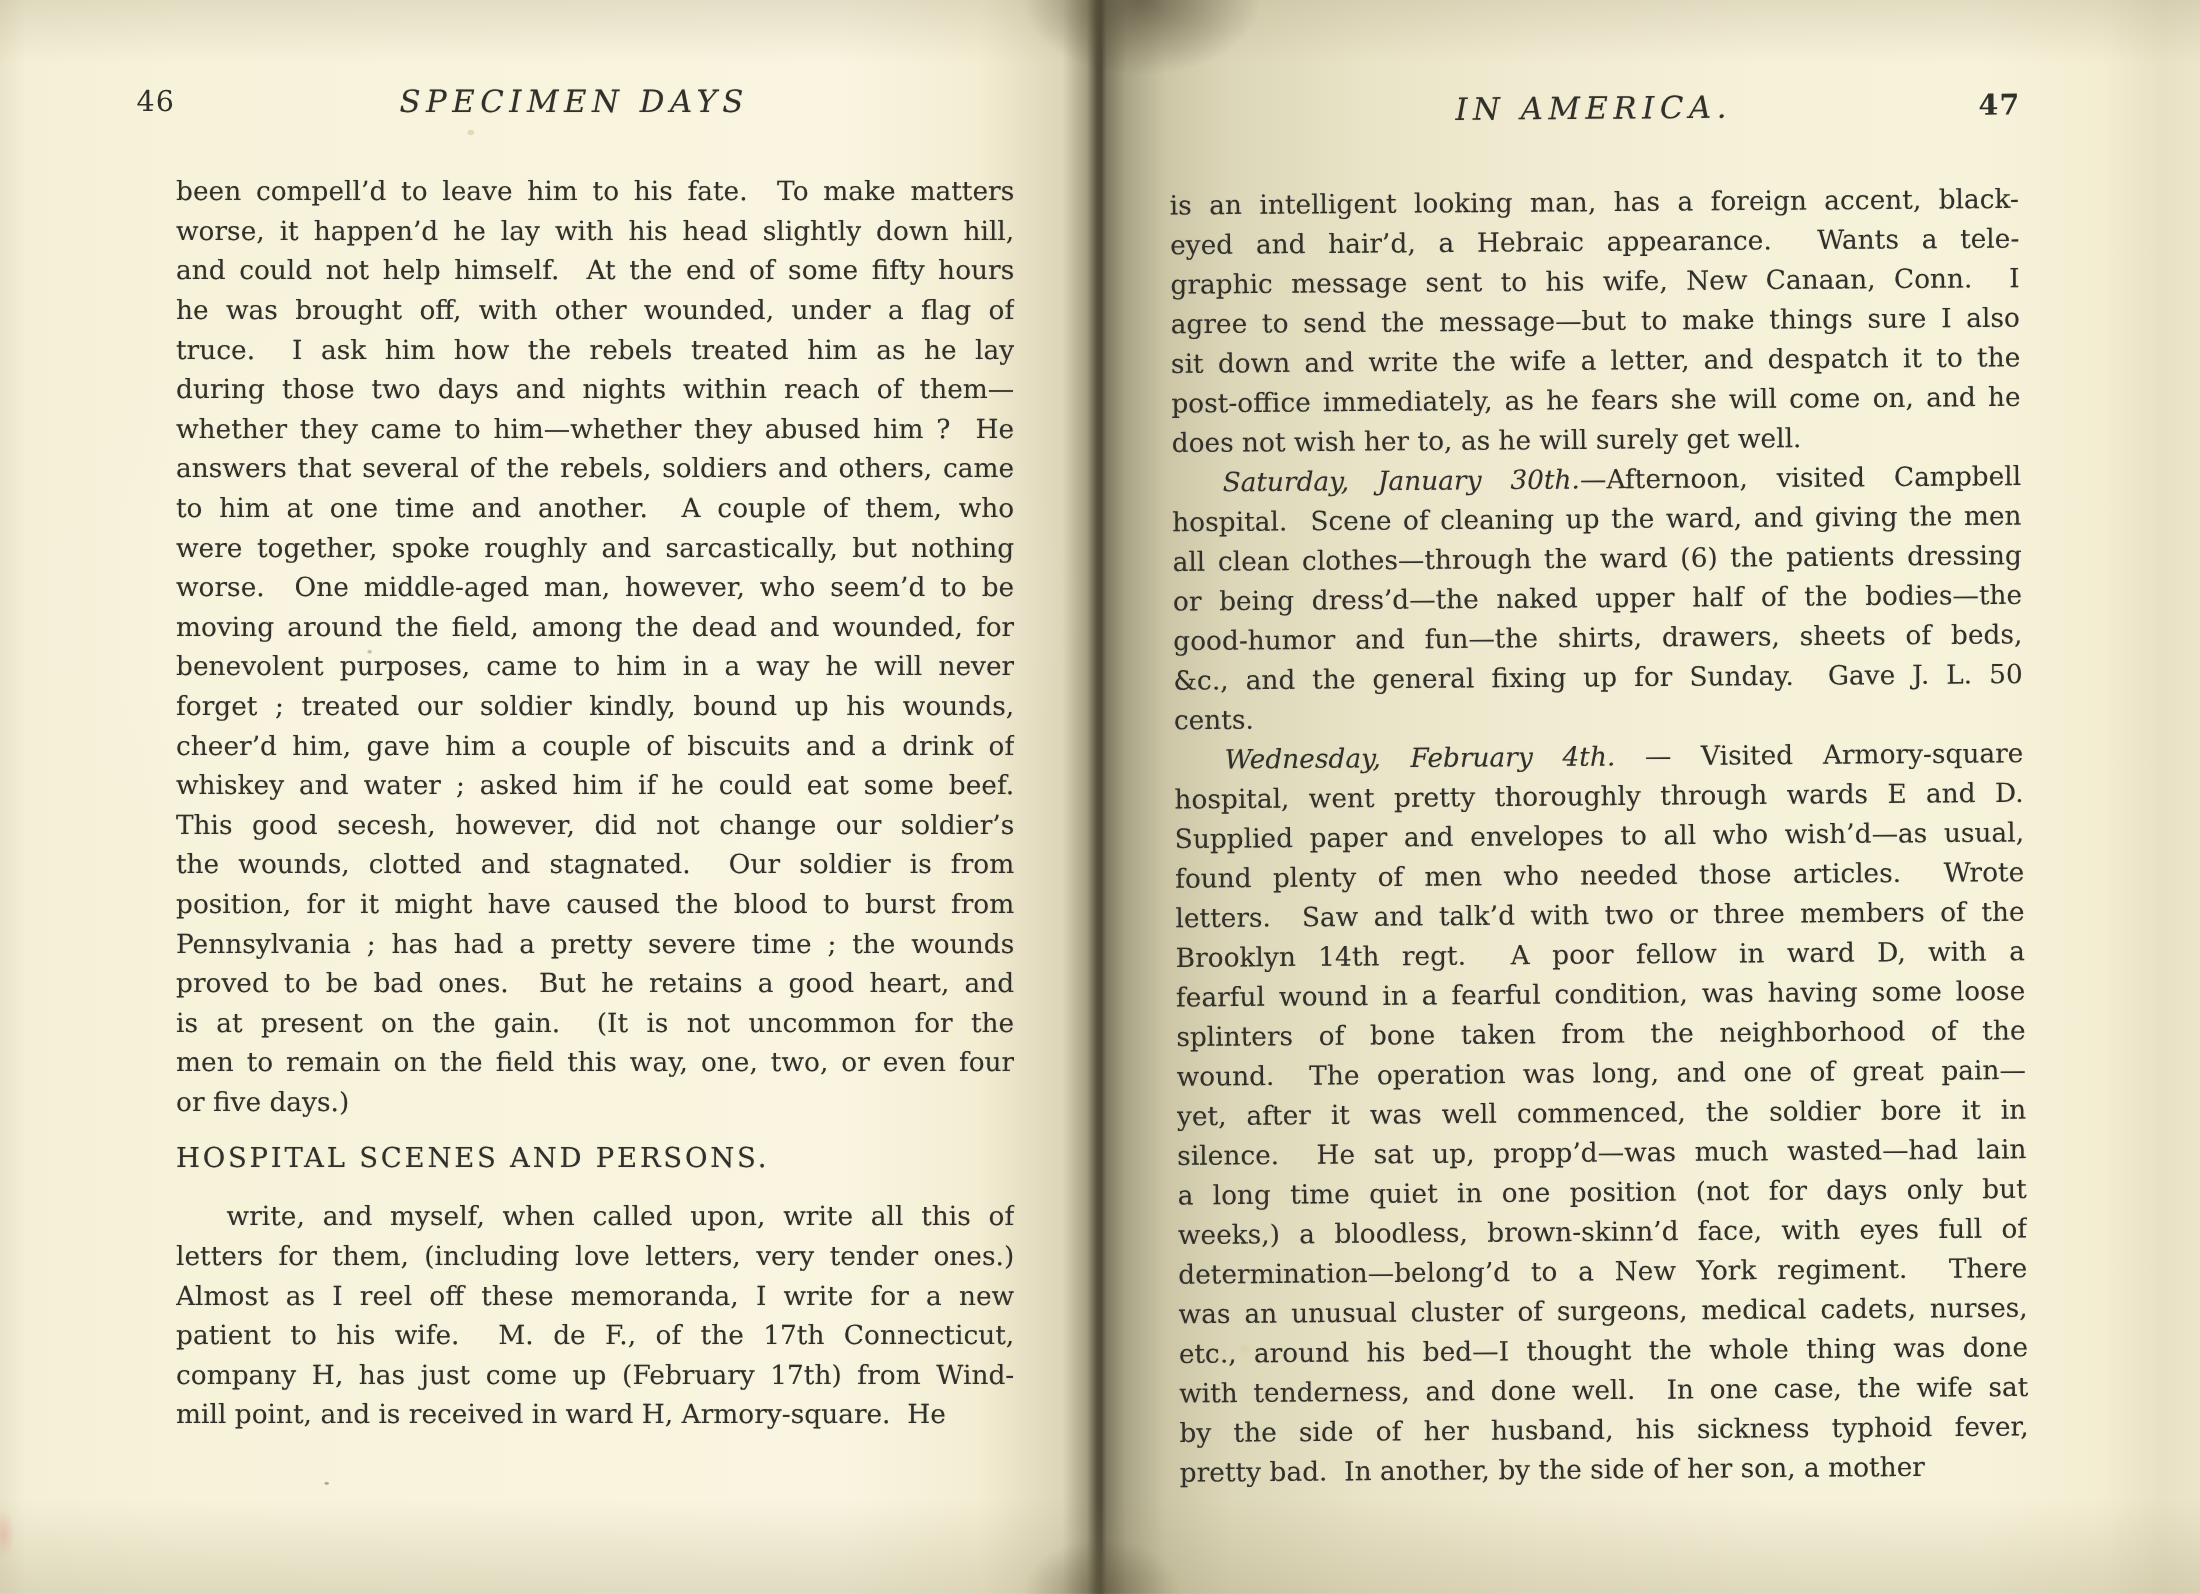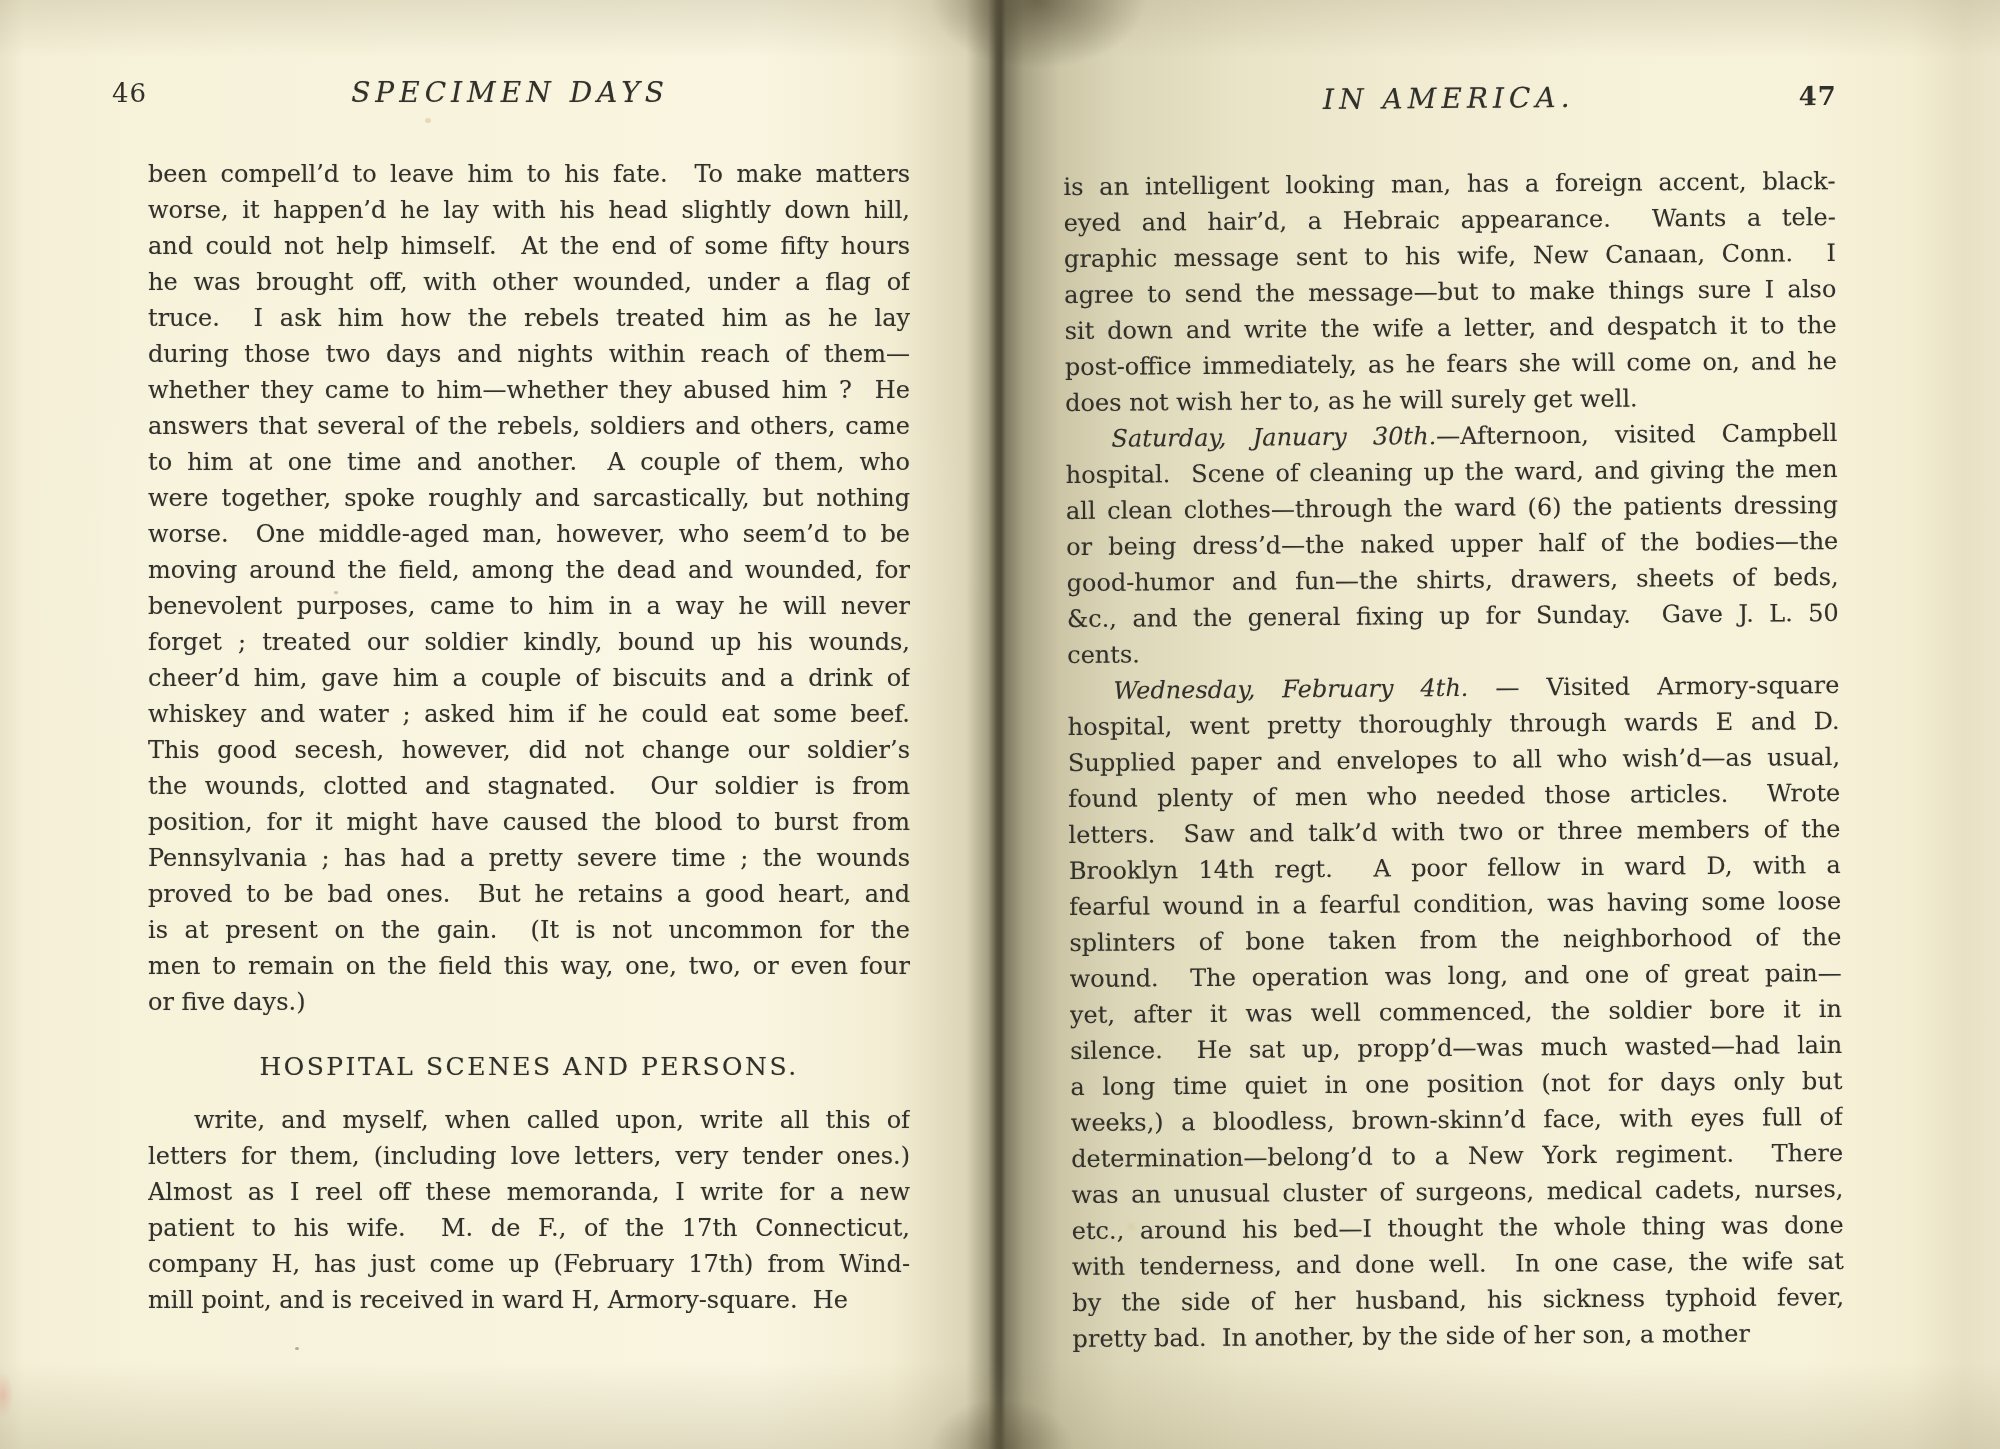--- a/index.html
+++ b/index.html
@@ -29,21 +29,21 @@
         #f1ebd2 70%, #f6f1d9 80%, #f7f2da 90%, #f3edd2 95.5%, #e8e1c5 98.2%, #ece5cb 100%);
   }
   
   .specks{position:absolute;left:425px;top:118px;width:6px;height:5px;border-radius:50%;
     background:rgba(190,160,100,.30);
     box-shadow: -92px 472px 1px -1px rgba(120,110,70,.45),
                 1143px 134px 2px 0 rgba(200,175,110,.28),
                 -131px 1228px 0px -1px rgba(110,100,70,.5),
                 703px 1106px 3px 1px rgba(205,185,125,.22);}
   .page{position:absolute;top:0;height:1449px;color:#31302a;}
-  .page-left{left:0;width:1000px;}
+  .page-left{left:12px;width:1000px;}
   .page-right{left:948px;width:1000px;}
   .page-right .content{transform:rotate(-0.45deg);transform-origin:50% 100%;}
 
   .page-head{position:absolute;font-size:26px;}
   .page-left  .page-head{left:112px;top:76px;width:796px;}
   .page-right .page-head{left:112px;top:82px;width:776px;}
   .folio{position:absolute;top:2px;letter-spacing:1px;}
   .folio-left{left:0;}
   .folio-right{right:0;font-weight:bold;}
   .running-title{display:block;text-align:center;font-style:italic;font-size:28px;letter-spacing:5px;
@@ -53,21 +53,21 @@
     text-shadow:0 0 1px rgba(49,48,42,.30);}
   .page-left  .body-text{left:148px;top:156px;width:762px;}
   .page-right .body-text{left:114px;top:166px;width:772px;}
 
   .para{margin:0;}
   .line{height:36px;line-height:36px;text-align:justify;text-align-last:justify;overflow:hidden;}
   .line.line-last{text-align-last:left;}
   .para.indent .line:first-child{padding-left:46px;}
   .line i{font-style:italic;}
 
-  .section-heading{margin:30px 0 18px 0;text-align:center;font-weight:normal;
+  .section-heading{margin:16px 0 18px 0;text-align:left;font-weight:normal;
     font-size:25px;letter-spacing:2.5px;line-height:34px;
     text-shadow:0 0 1px rgba(49,48,42,.35);}
 </style>
 </head>
 <body>
 
 <div class="scan">
   <div class="specks"></div>
 
   <div class="page page-left">

